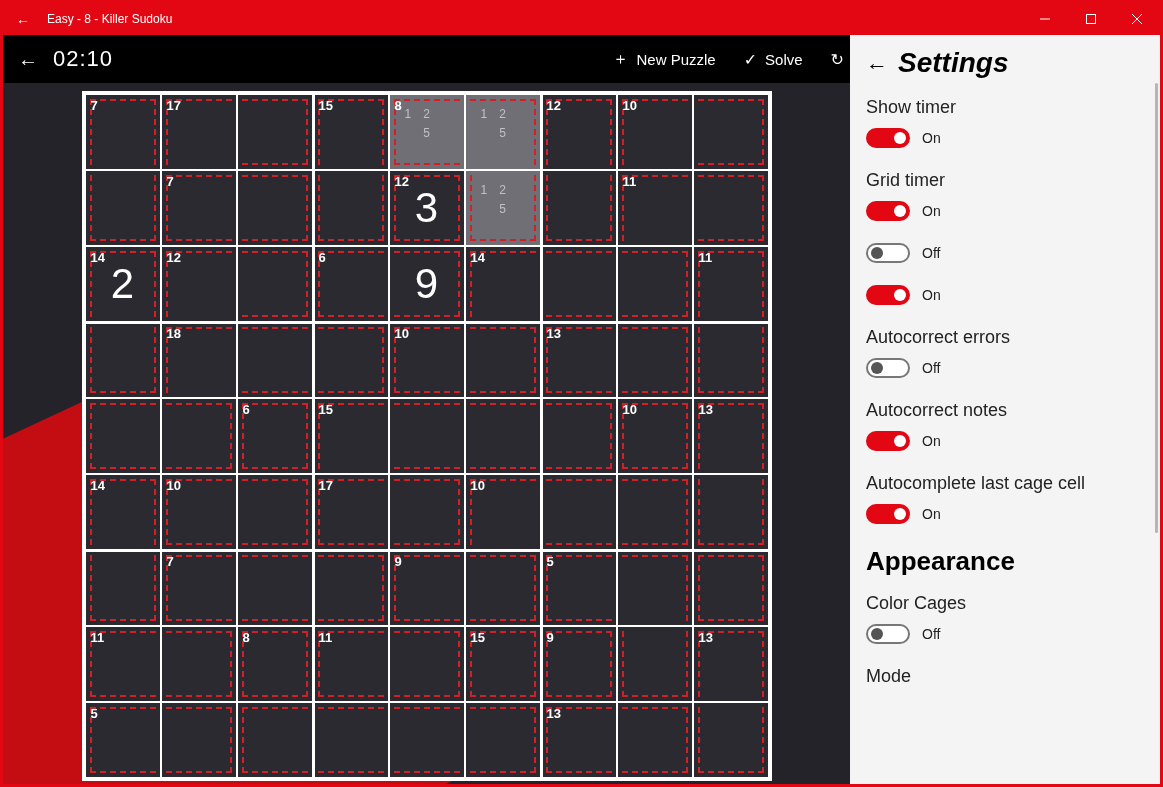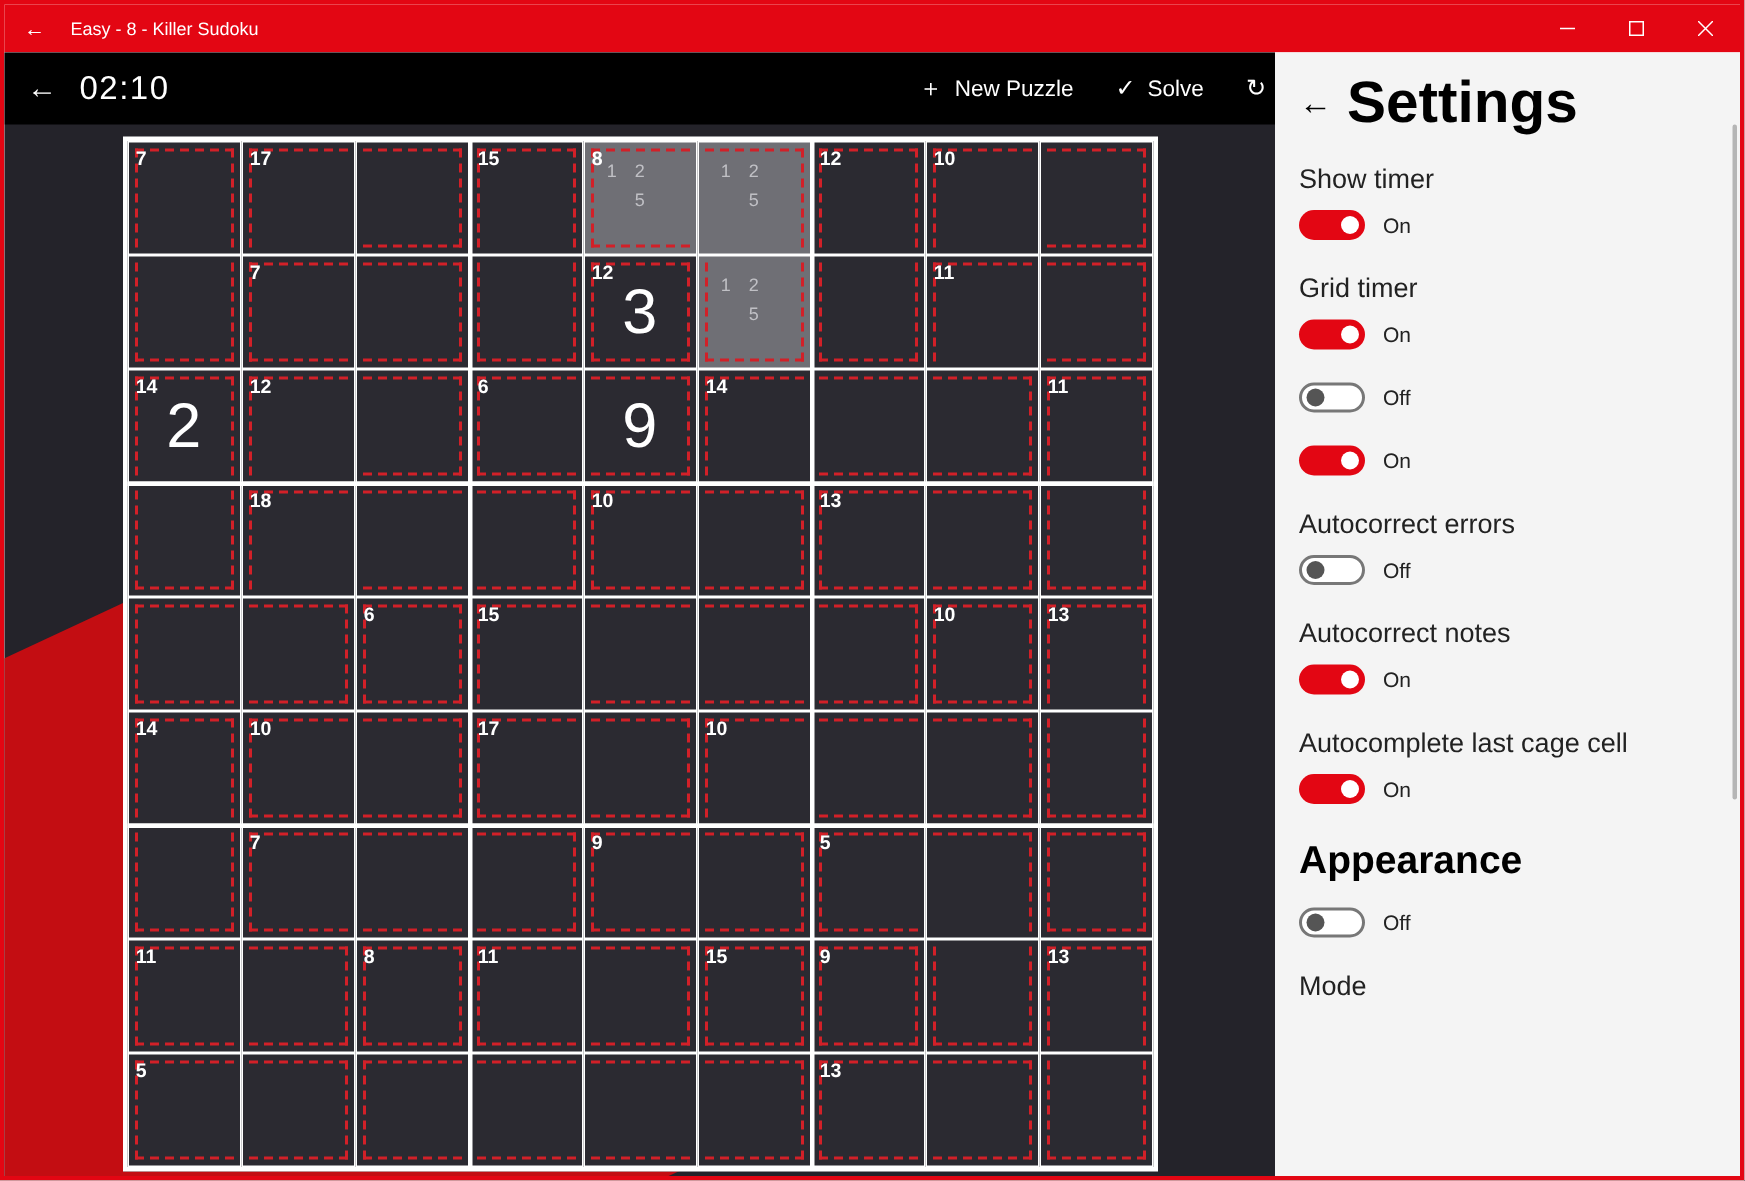--- a/index.html
+++ b/index.html
@@ -45,21 +45,21 @@
     line-height: 1; text-align: center;
   }
   .boxline-v { position: absolute; top: 0; bottom: 0; width: 3px; background: #fff; }
   .boxline-h { position: absolute; left: 0; right: 0; height: 3px; background: #fff; }
 
   .seg { position: absolute; border-style: dashed; border-color: #d22028; border-width: 0; }
 
   .settings { width: 310px; background: #f4f4f4; padding: 12px 16px 0 16px; overflow-y: auto; position: relative; }
   .settings-header { display: flex; align-items: center; gap: 10px; margin-bottom: 18px; }
   .settings-header .arrow { font-size: 22px; }
-  .settings-header h1 { font-size: 39px; font-weight: 600; }
+  .settings-header h1 { font-size: 28px; font-weight: 600; font-style: italic; }
   .setting { margin-bottom: 22px; }
   .setting .label { font-size: 18px; color: #222; margin-bottom: 10px; }
   .toggle-row { display: flex; align-items: center; gap: 12px; }
   .toggle { width: 44px; height: 20px; border-radius: 10px; position: relative; }
   .toggle.on { background: #e30613; }
   .toggle.off { background: #fff; border: 2px solid #777; height: 20px; }
   .knob { position: absolute; width: 12px; height: 12px; border-radius: 50%; top: 50%; transform: translateY(-50%); }
   .toggle.on .knob { background: #fff; right: 4px; }
   .toggle.off .knob { background: #555; left: 3px; }
   .toggle-label { font-size: 14px; color: #222; }
@@ -421,20 +421,21 @@
               <div class="toggle on">
                 <div class="knob"></div>
               </div>
               <span class="toggle-label">On</span>
             </div>
           </div>
         </div>
       <div class="section-h">Appearance</div>
       <div id="appearance-list">
           <div class="setting">
+            <div class="label">Color Cages</div>
             <div class="toggle-row">
               <div class="toggle off">
                 <div class="knob"></div>
               </div>
               <span class="toggle-label">Off</span>
             </div>
           </div>
           <div class="setting">
             <div class="label">Mode</div>
           </div>

